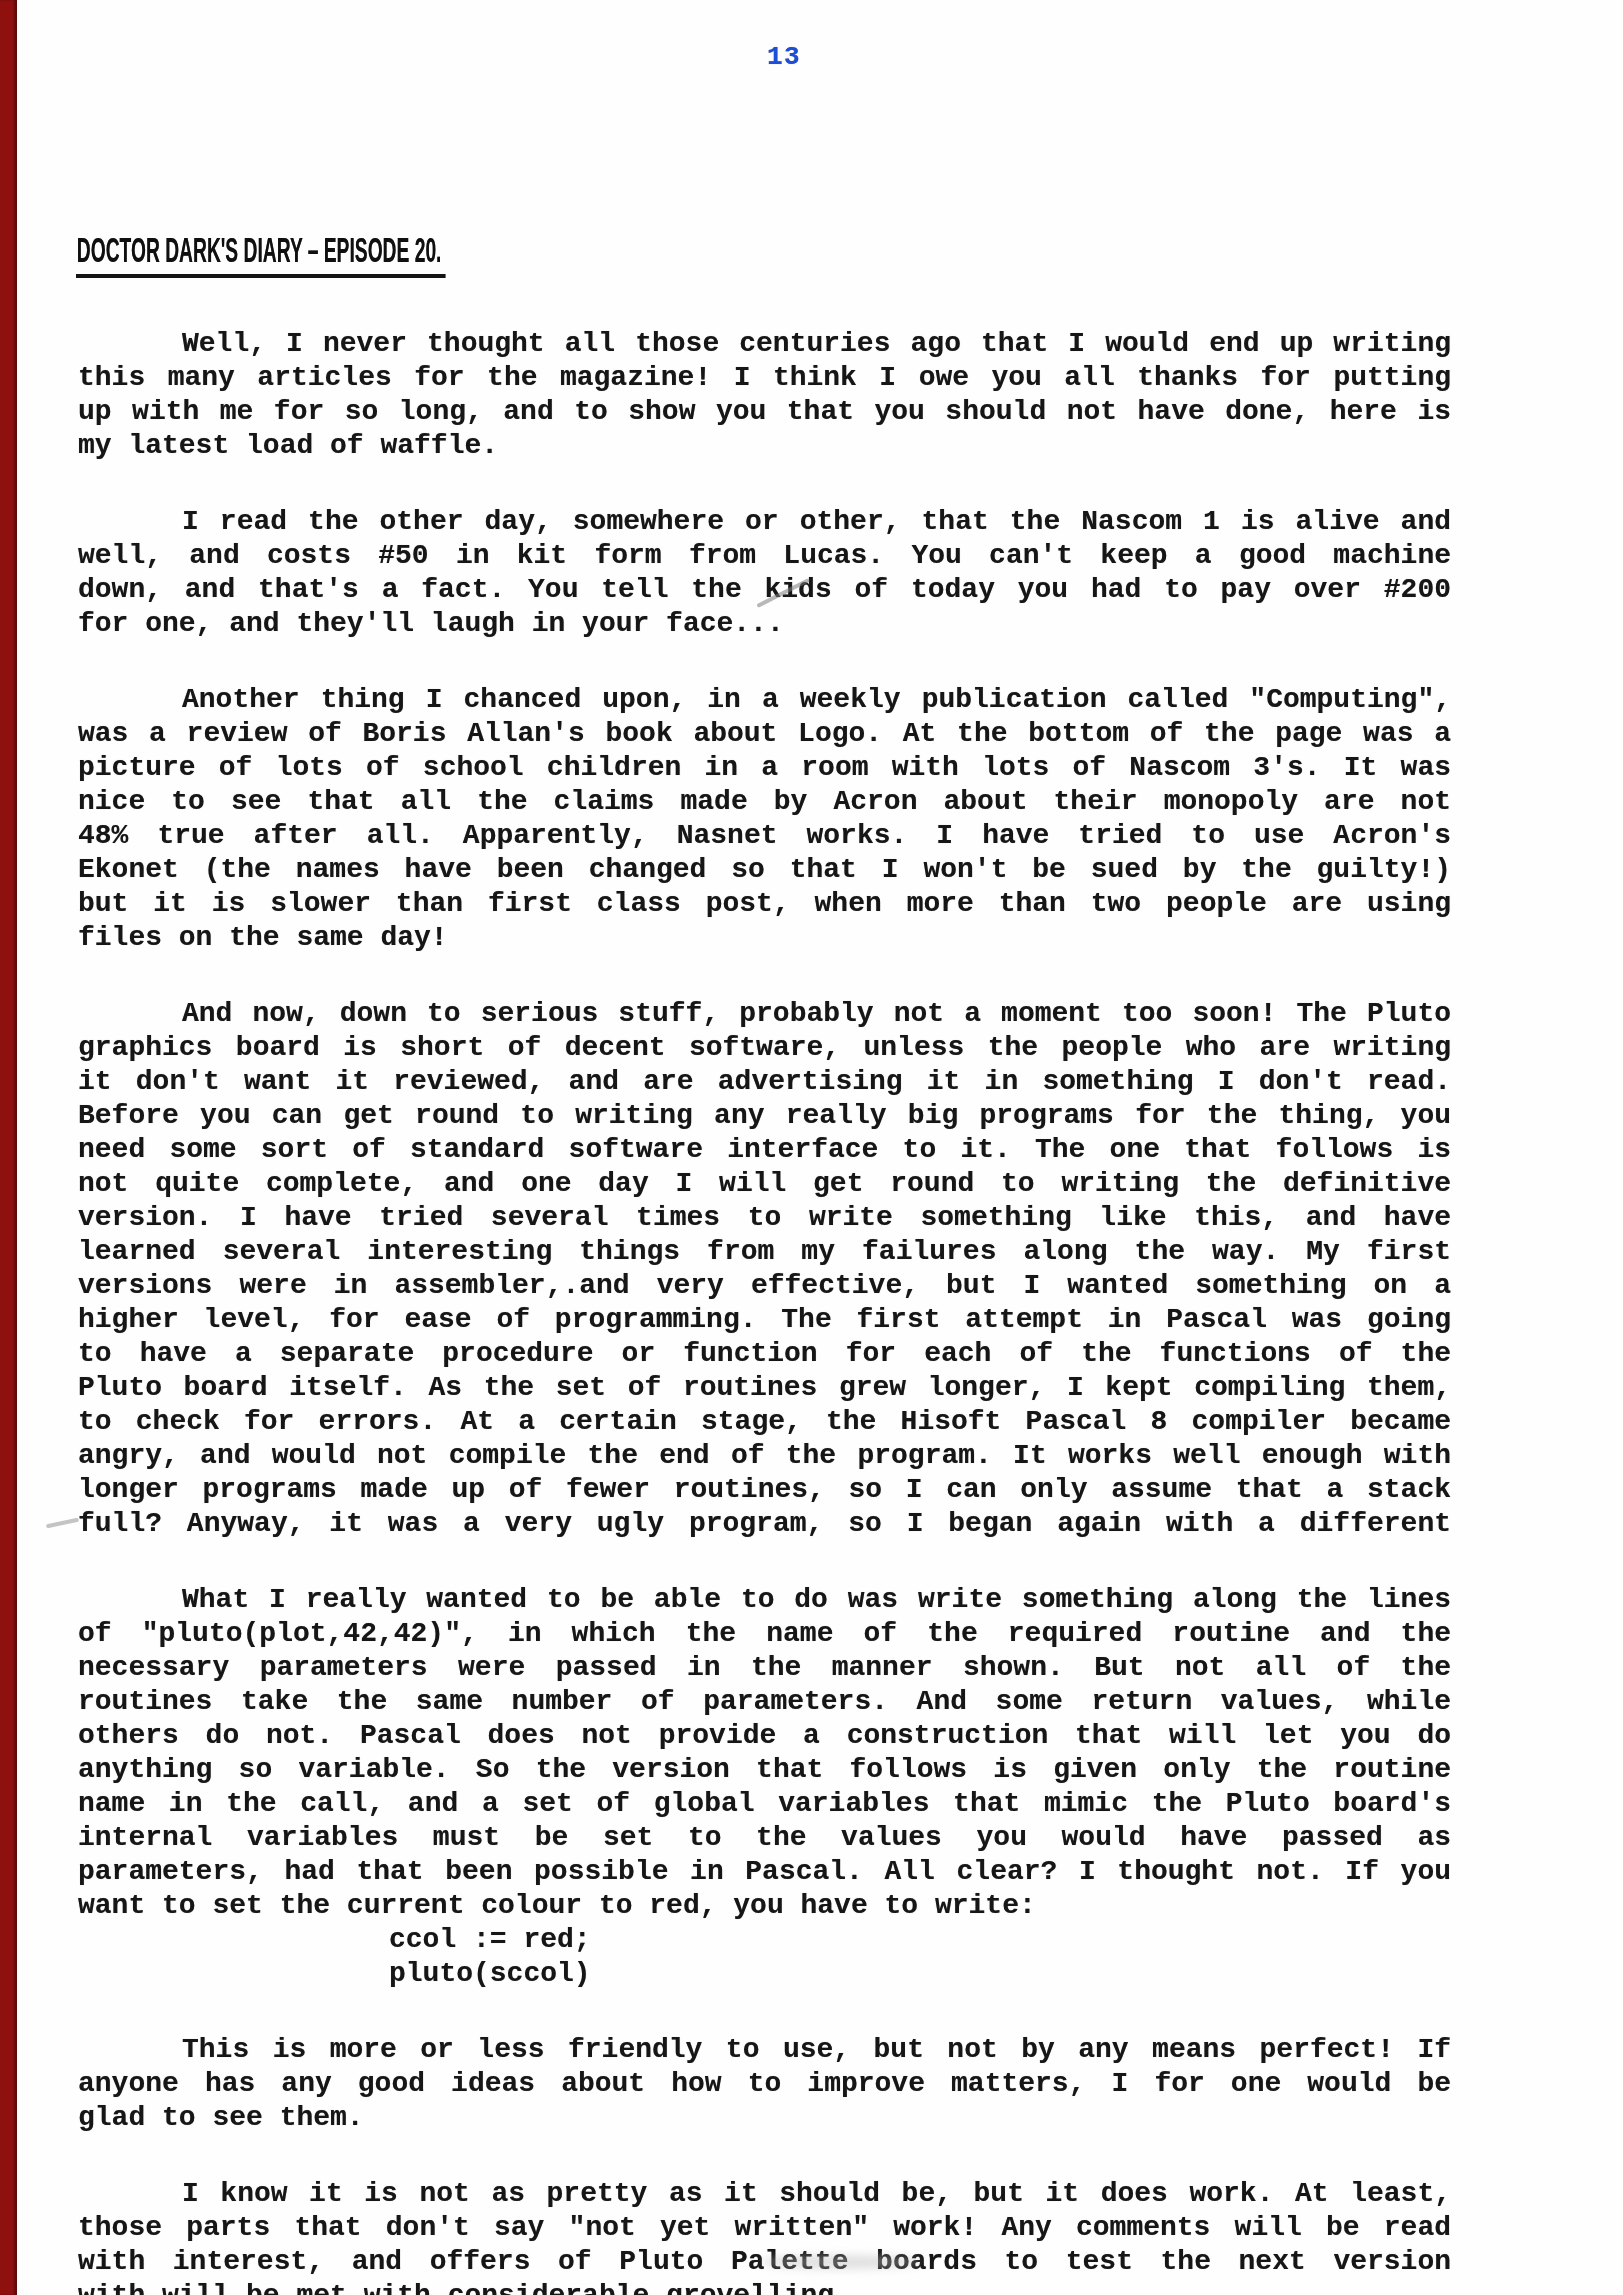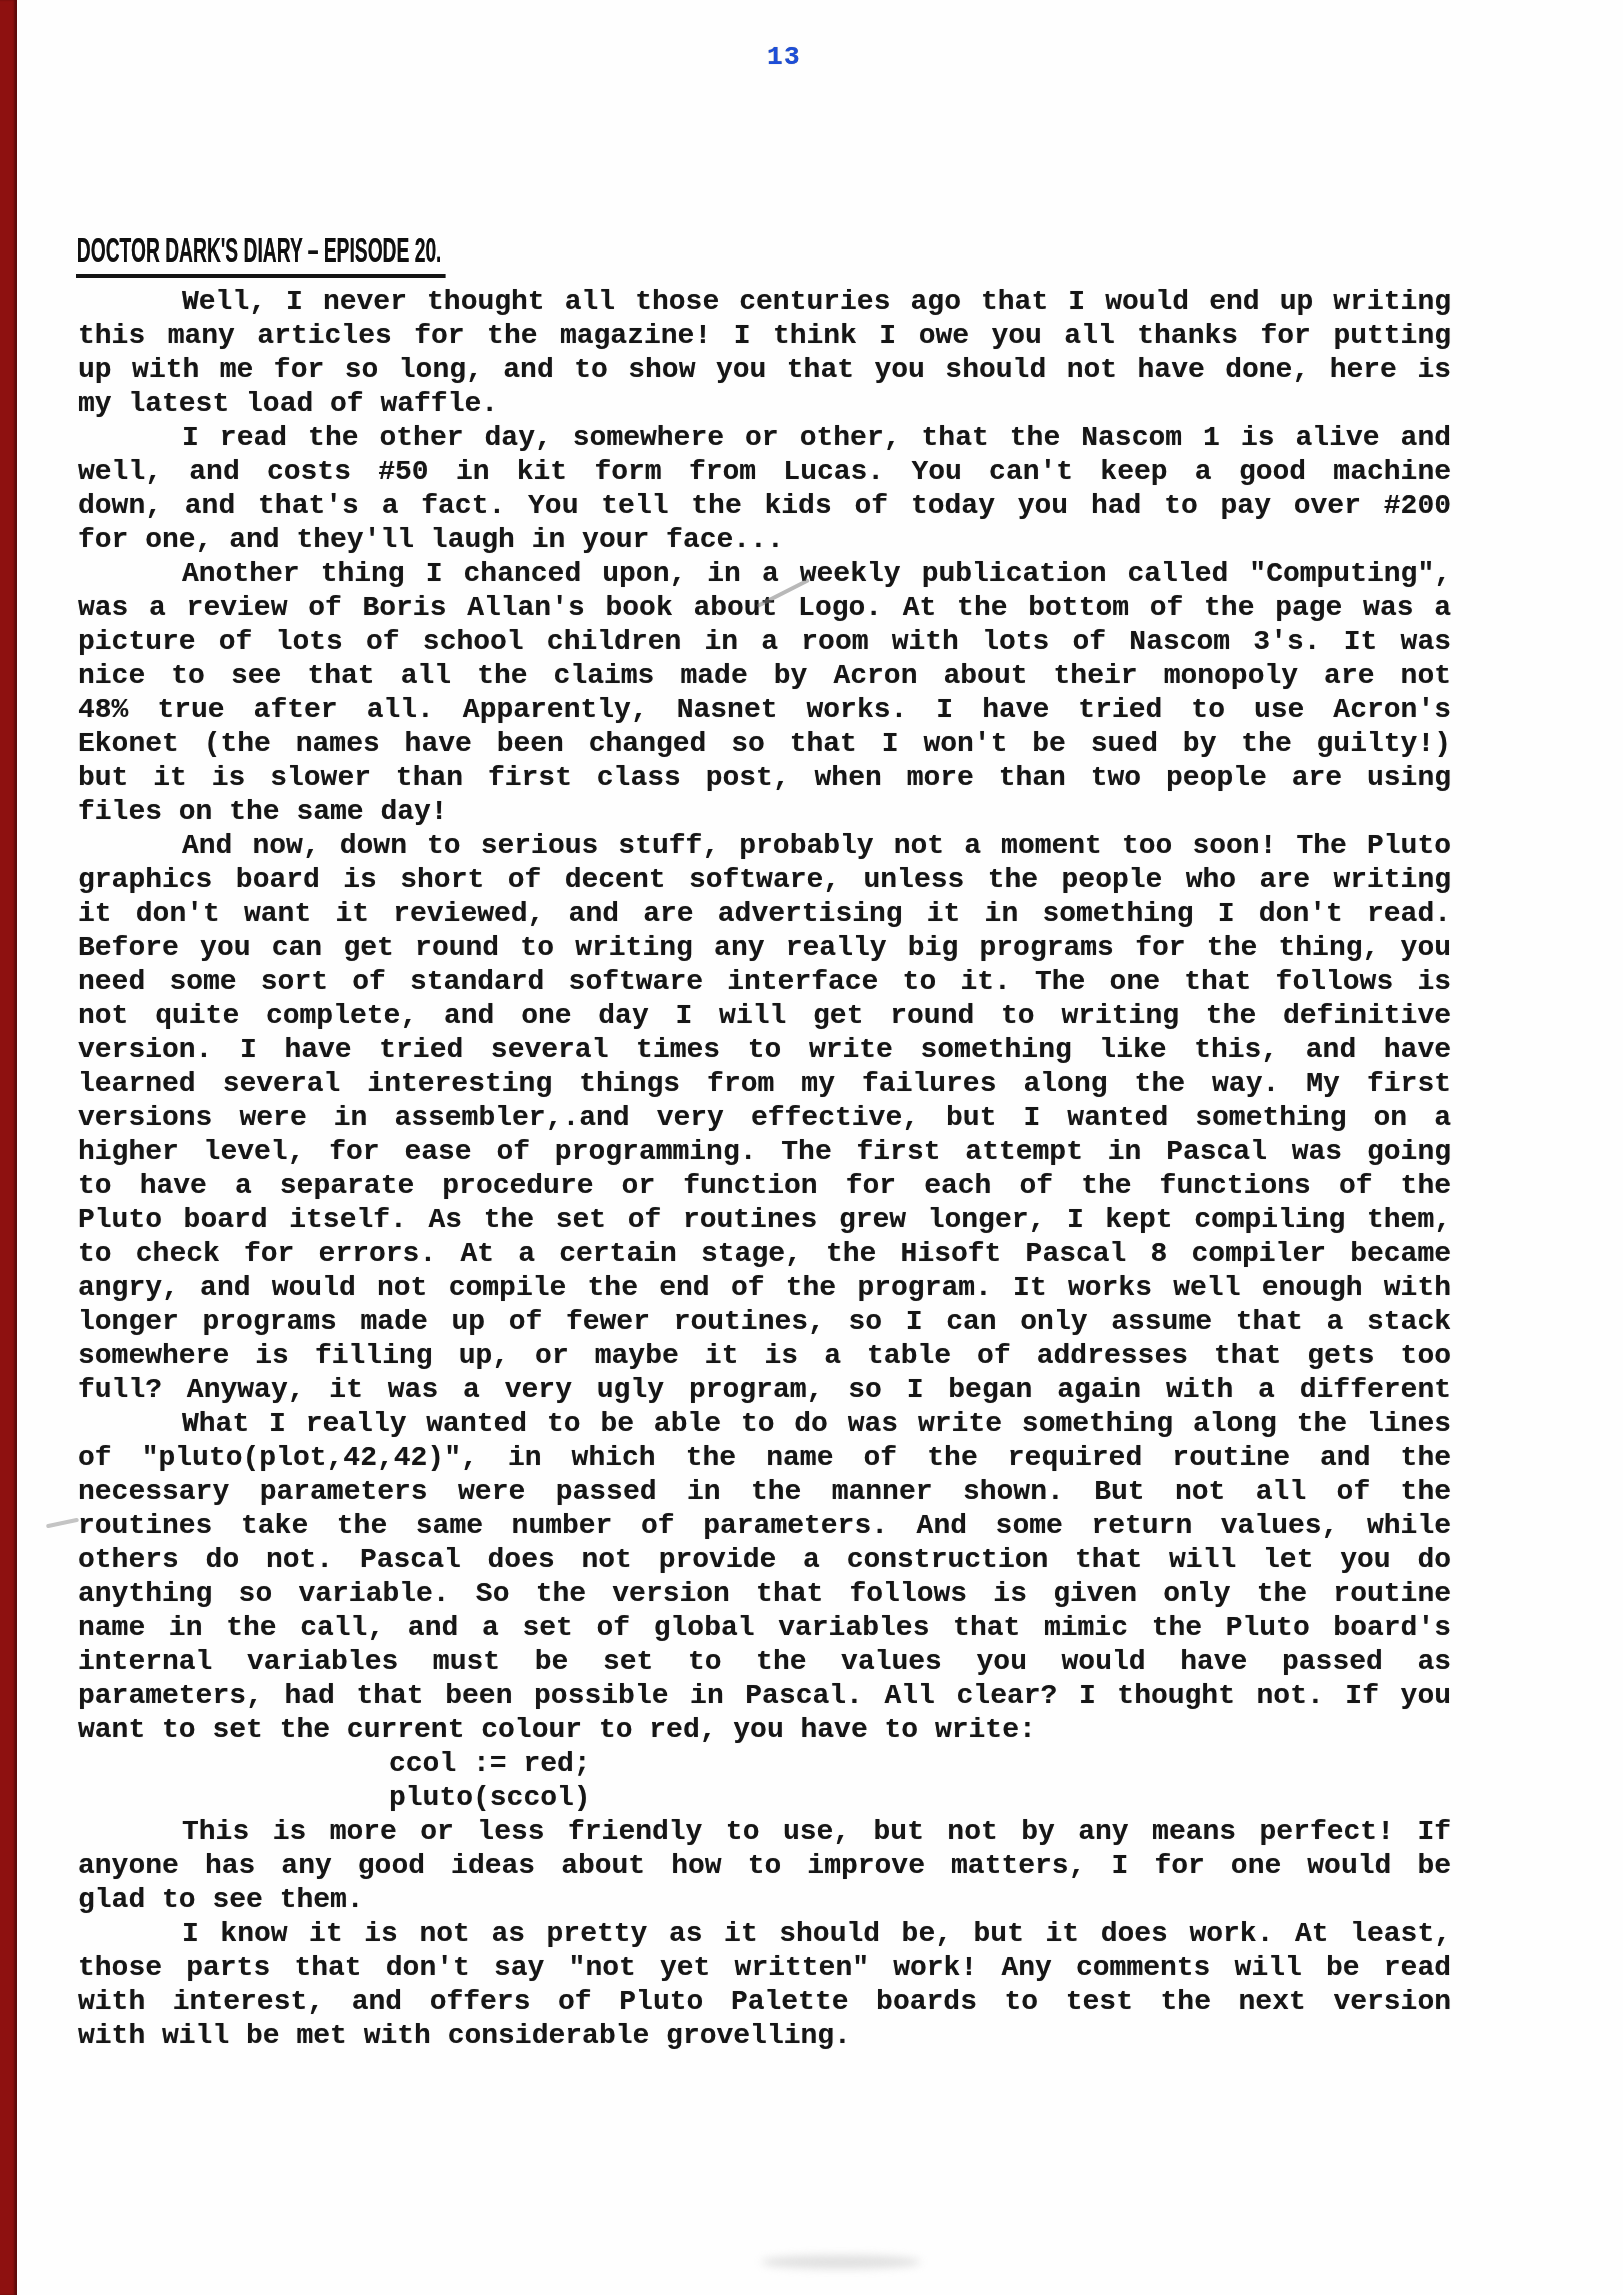--- a/index.html
+++ b/index.html
@@ -38,21 +38,21 @@
     position: absolute; left: 78px; top: 285px; width: 1373px;
     font-size: 28px; font-weight: 700; color: #161616;
     text-shadow: 0 0 0.7px rgba(0,0,0,0.45);
   }
   .line {
     height: 34px; line-height: 34px;
     text-align: justify; text-align-last: justify;
     white-space: normal;
   }
   .line.last  { text-align-last: left; }
-  .line.indent { text-indent: 104px; }
+  .line.indent { text-indent: 104px; margin-top: 42px; }
   .line.code { text-align-last: left; padding-left: 311px; }
   .artifact { position: absolute; pointer-events: none; }
   .pencil-a {
     left: 754px; top: 591px; width: 58px; height: 3.5px;
     background: #7e7e7e; opacity: 0.55; border-radius: 2.1px;
     transform: rotate(-27deg);
   }
   .pencil-b {
     left: 46px; top: 1521px; width: 33px; height: 4.2px;
     background: #8a8a8a; opacity: 0.5; border-radius: 2.1px;
@@ -96,21 +96,20 @@
       <div class="line">not quite complete, and one day I will get round to writing the definitive</div>
       <div class="line">version. I have tried several times to write something like this, and have</div>
       <div class="line">learned several interesting things from my failures along the way. My first</div>
       <div class="line">versions were in assembler,.and very effective, but I wanted something on a</div>
       <div class="line">higher level, for ease of programming. The first attempt in Pascal was going</div>
       <div class="line">to have a separate procedure or function for each of the functions of the</div>
       <div class="line">Pluto board itself. As the set of routines grew longer, I kept compiling them,</div>
       <div class="line">to check for errors. At a certain stage, the Hisoft Pascal 8 compiler became</div>
       <div class="line">angry, and would not compile the end of the program. It works well enough with</div>
       <div class="line">longer programs made up of fewer routines, so I can only assume that a stack</div>
-      <div class="line">somewhere is filling up, or maybe it is a table of addresses that gets too</div>
       <div class="line">full? Anyway, it was a very ugly program, so I began again with a different</div>
       <div class="line indent">What I really wanted to be able to do was write something along the lines</div>
       <div class="line">of "pluto(plot,42,42)", in which the name of the required routine and the</div>
       <div class="line">necessary parameters were passed in the manner shown. But not all of the</div>
       <div class="line">routines take the same number of parameters. And some return values, while</div>
       <div class="line">others do not. Pascal does not provide a construction that will let you do</div>
       <div class="line">anything so variable. So the version that follows is given only the routine</div>
       <div class="line">name in the call, and a set of global variables that mimic the Pluto board's</div>
       <div class="line">internal variables must be set to the values you would have passed as</div>
       <div class="line">parameters, had that been possible in Pascal. All clear? I thought not. If you</div>

